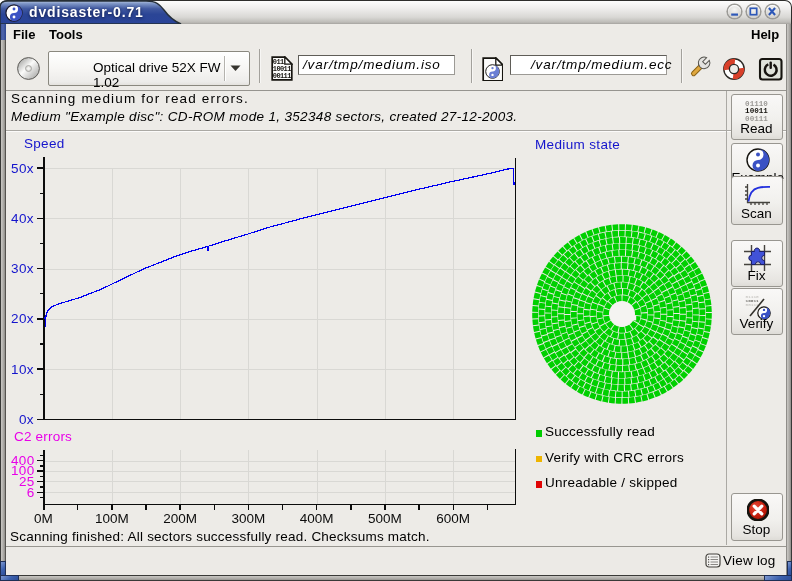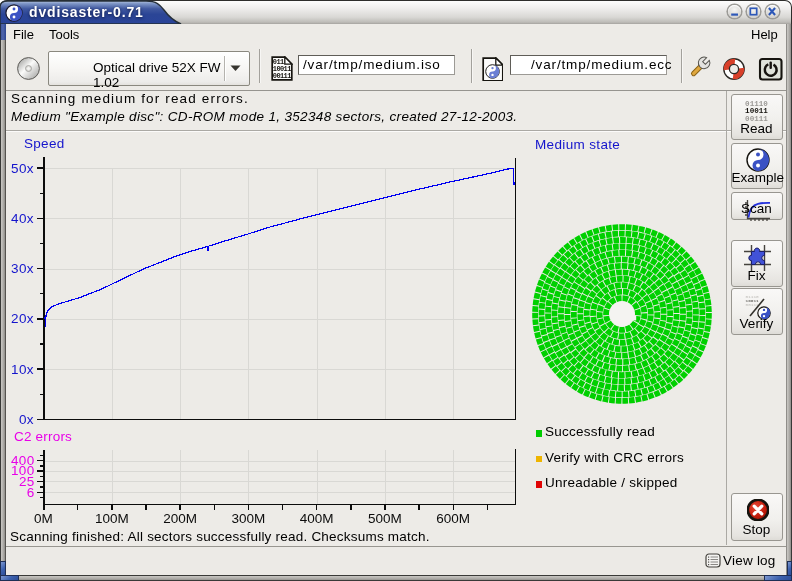--- a/index.html
+++ b/index.html
@@ -14,29 +14,29 @@
 #gripBL{left:0;top:574.5px;width:18.5px;height:6px;}
 #gripBR{left:764px;top:574.5px;width:28px;height:6.5px;}
 #gripR2{left:786.5px;top:561px;width:5.5px;height:14.5px;}
 #gripL2{left:0;top:561px;width:5.5px;height:14.5px;}
 
 #titlebar{left:0;top:0;width:792px;height:24px;background:linear-gradient(to bottom,#fdfdfd 0,#f0efee 30%,#d9d8d5 70%,#bebcb8 92%,#a5a39f 100%);border-top:1px solid #2e2e2c;border-right:1.5px solid #2e2e2c;box-sizing:border-box;border-radius:7px 7px 0 0;}
 #titletab{left:0;top:0;width:184px;height:24px;}
 #title-text{left:29px;top:4px;color:#fff;font-size:14px;font-weight:bold;letter-spacing:0.85px;text-shadow:0 1px 3px rgba(10,20,60,0.9);}
 .winbtn{top:5px;width:13px;height:13px;border-radius:50%;background:radial-gradient(circle at 50% 35%,#f5f5f3 0%,#dddcd9 55%,#c4c3c0 100%);box-shadow:inset 0 1px 1px #fff, 0 0 0 1.6px #9c9b97, 0 1px 1px rgba(255,255,255,.8);}
 
-#menubar{left:6px;top:24px;width:780px;height:28px;background:#edebe7;border-bottom:1px solid #d9d7d3;box-sizing:border-box;}
+#menubar{left:6px;top:24px;width:780px;height:28px;background:#edebe7;border-bottom:1px solid #d9d7d3;box-sizing:border-box;font-weight:bold;}
 #menubar div{position:absolute;top:3px;}
 
 #toolbar{left:6px;top:44px;width:780px;height:47px;background:#edebe7;border-bottom:1px solid #96948f;box-sizing:border-box;}
 .tsep{position:absolute;top:5px;width:2px;height:34px;background:linear-gradient(to right,#a3a19c 0,#a3a19c 1px,#f7f6f4 1px);}
 #combo{position:absolute;left:41.5px;top:7px;width:200px;height:33px;border:1px solid #8a887f;border-radius:2px;background:linear-gradient(to bottom,#ffffff 0,#f7f6f4 50%,#edecea 90%,#e4e2de 100%);box-shadow:inset 0 1px 0 #fff;}
 #combo .ctext{position:absolute;left:8.5px;top:8px;font-size:13.5px;margin-left:36px;}
 #combo .csep{position:absolute;left:175px;top:4px;width:2px;height:25px;background:linear-gradient(to right,#b5b3ae 0,#b5b3ae 1px,#fff 1px);}
-.entry{position:absolute;top:11px;height:20px;background:#fff;border:1px solid #9c9a95;border-top-color:#5f5d58;border-left-color:#5f5d58;box-sizing:border-box;font-size:13.5px;line-height:18px;padding-left:4px;letter-spacing:0.85px;}
+.entry{position:absolute;top:11px;height:20px;background:#fff;border:1px solid #9c9a95;border-top-color:#5f5d58;border-left-color:#5f5d58;box-sizing:border-box;font-size:13.5px;line-height:18px;padding-left:4px;letter-spacing:0.85px;font-style:italic;}
 
 #content{left:6px;top:91px;width:780px;height:455px;background:#edebe7;}
 #hsep{left:0px;top:38.5px;width:780px;height:2px;background:linear-gradient(to bottom,#aba9a4 0,#aba9a4 1px,#fcfbfa 1px);}
 #vsep{left:719.5px;top:0px;width:1px;height:454px;background:#aba9a4;}
 .legend{position:absolute;left:529.5px;width:6.5px;height:6.5px;}
 .legtext{position:absolute;left:539px;font-size:13.5px;letter-spacing:0.25px;}
 
 .sbtn{position:absolute;left:730.5px;width:52px;border:1px solid #989690;border-radius:3px;background:linear-gradient(to bottom,#f9f8f7 0,#f1f0ed 55%,#e6e4e0 90%,#dedcd7 100%);box-sizing:border-box;text-align:center;}
 .sbtn .lbl{position:absolute;bottom:3px;width:100%;text-align:center;font-size:13.5px;}
 
@@ -274,21 +274,21 @@
   </div>
   <div class="abs sbtn" style="top:142.5px;height:46.7px;">
     <svg style="position:absolute;left:14px;top:4px" width="24" height="24" viewBox="0 0 24 24">
       <circle cx="12" cy="12" r="11" fill="#fff" stroke="#16140f" stroke-width="1.4"></circle>
       <path d="M12,1 A11,11 0 0 1 12,23 A5.5,5.5 0 0 1 12,12 A5.5,5.5 0 0 0 12,1 Z" fill="#3b52c4"></path>
       <circle cx="12" cy="6.5" r="2" fill="#3b52c4"></circle>
       <circle cx="12" cy="17.5" r="2" fill="#fff"></circle>
     </svg>
     <div class="lbl">Example</div>
   </div>
-  <div class="abs sbtn" style="top:192px;height:28px;">
+  <div class="abs sbtn" style="top:176px;height:49px;">
     <svg style="position:absolute;left:12px;top:7px" width="27" height="22" viewBox="0 0 27 22">
       <g stroke="#45433e" stroke-width="1.3" fill="none">
         <path d="M3.5,0 L3.5,18.5 L26,18.5"></path>
         <path d="M1,3 L3.5,3 M1,7 L3.5,7 M1,11 L3.5,11 M1,15 L3.5,15"></path>
         <path d="M7,18.5 L7,21 M11,18.5 L11,21 M15,18.5 L15,21 M19,18.5 L19,21 M23,18.5 L23,21"></path>
       </g>
       <path d="M4.5,17.5 C5.5,10 8.5,5 14,3.8 C18,3 22,2.8 26,2.9" stroke="#2330dd" stroke-width="1.8" fill="none"></path>
     </svg>
     <div class="lbl">Scan</div>
   </div>

